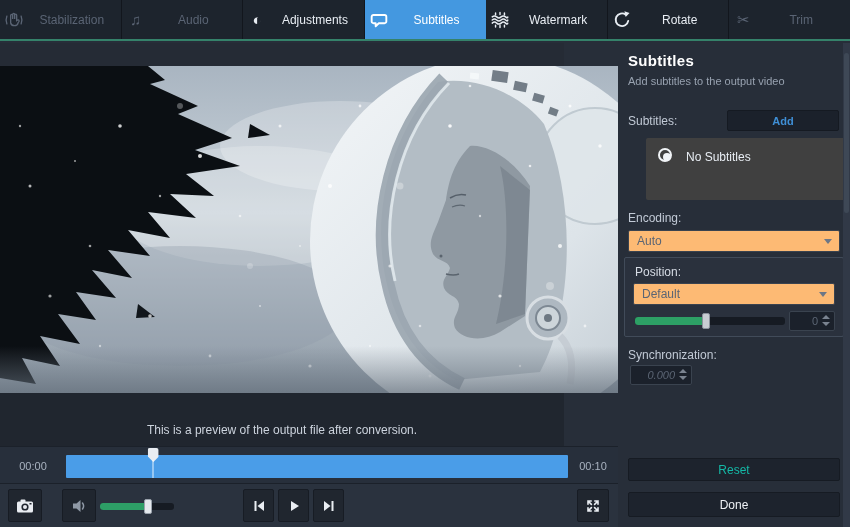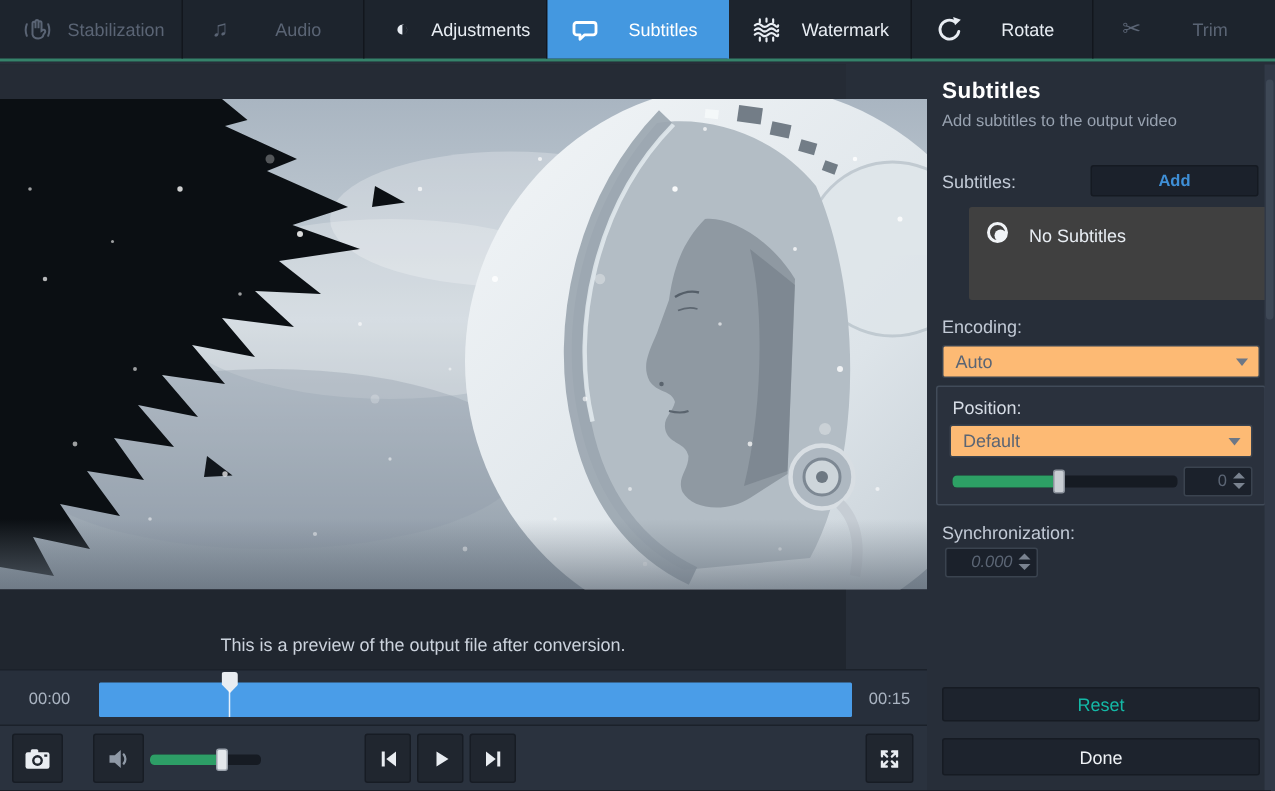--- a/index.html
+++ b/index.html
@@ -3,21 +3,21 @@
 <meta charset="utf-8">
 <style>
   html,body{margin:0;padding:0;background:#11151b;}
   *{box-sizing:border-box;}
   .app{position:relative;width:850px;height:527px;background:#272e39;overflow:hidden;
        font-family:"Liberation Sans","DejaVu Sans",sans-serif;-webkit-font-smoothing:antialiased;}
 
   
   .toolbar{position:absolute;top:0;left:0;right:0;height:41px;background:#1d242d;
            border-bottom:2px solid #35826a;display:flex;}
-  .tab{flex:1;display:flex;align-items:center;gap:2px;padding:0 4px 0 14px;
+  .tab{flex:1;display:flex;align-items:center;gap:2px;padding:0 4px 0 3px;
        border-right:1px solid #12161d;color:#e8edf3;font-size:12px;cursor:pointer;min-width:0;}
   .tab:last-child{border-right:none;}
   .tab.disabled{color:#5a6474;}
   .tab.active{background:#4498e0;color:#ffffff;border-right-color:#4498e0;}
   .tab .ticon{width:22px;height:22px;flex:none;display:flex;align-items:center;justify-content:center;}
   .tab .tlbl{flex:1;text-align:center;white-space:nowrap;overflow:hidden;}
   .uni{font-size:15px;line-height:1;}
 
   
   .preview{position:absolute;top:43px;left:0;width:564px;height:403px;background:#20262f;}
@@ -247,21 +247,21 @@
 
   <div class="timeline">
     <div class="tlabel">00:00</div>
     <div class="bar">
       <div class="progress" style="width: 100%;"></div>
       <div class="playhead" style="left: 17.4%;">
         <div class="ph-cap"></div>
         <div class="ph-line"></div>
       </div>
     </div>
-    <div class="tlabel end">00:15</div>
+    <div class="tlabel end">00:10</div>
   </div>
 
   <div class="controls">
     <div class="cbtn" style="left:8px;width:34px;">
       <svg width="20" height="18" viewBox="0 0 20 18">
         <rect x="5.5" y="2.5" width="5" height="3" rx="1" fill="#e9edf2"></rect>
         <rect x="2" y="4.5" width="16" height="11" rx="1.5" fill="#e9edf2"></rect>
         <circle cx="10" cy="10" r="3.6" fill="#20262f"></circle>
         <circle cx="10" cy="10" r="2" fill="#e9edf2"></circle>
         <rect x="14.5" y="6" width="2" height="1.5" fill="#20262f"></rect>

